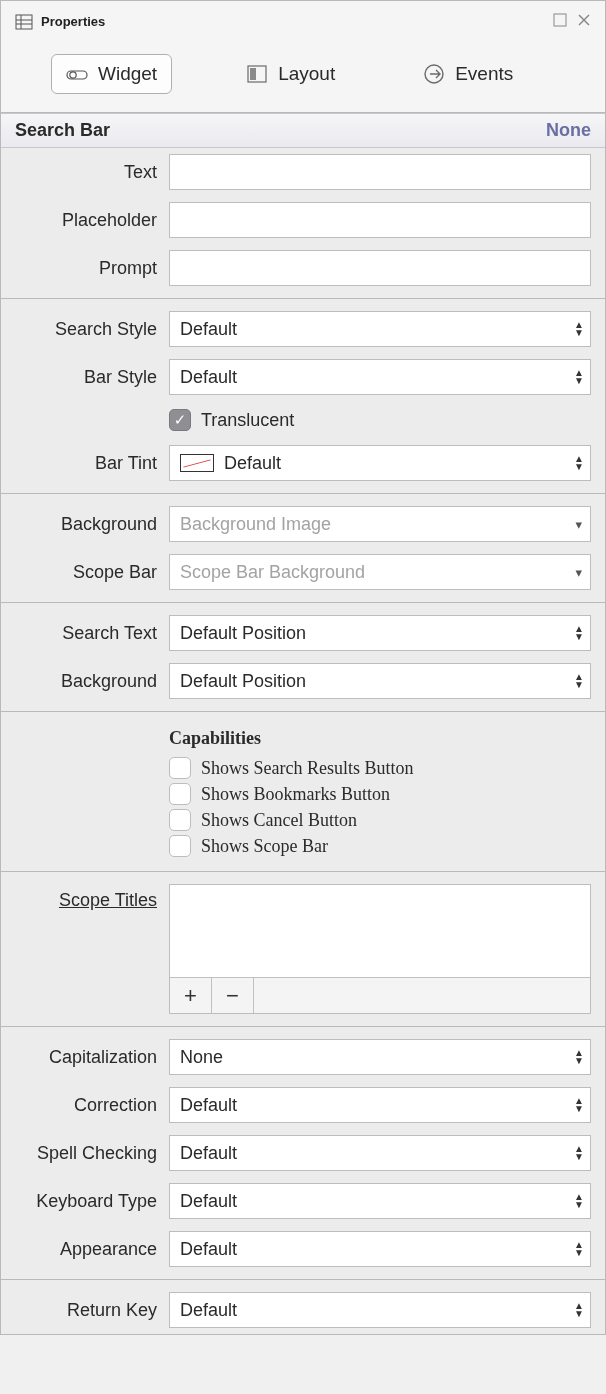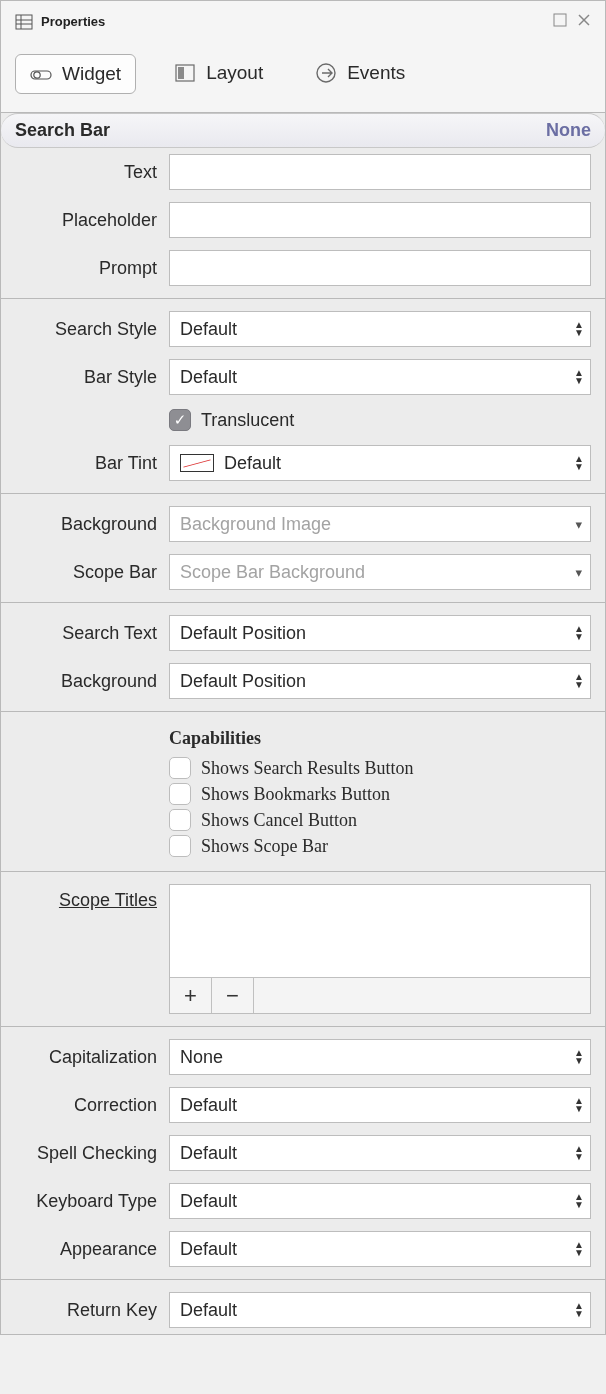--- a/index.html
+++ b/index.html
@@ -34,41 +34,41 @@
 .titlebar-ctrls span { cursor: default; }
 
 .tabs {
   display: flex;
   gap: 24px;
   padding: 12px 14px 18px 14px;
   background: #f5f5f5;
   border-bottom: 1px solid #b9b9b9;
 }
 .tab {
-  display: flex; gap: 10px;
+  display: flex; align-items: center; gap: 10px;
   padding: 8px 14px;
   border-radius: 6px;
   font-size: 19px;
   color: #2a2a2a;
+  margin-left: 36px;
 }
 .tab.active {
   border: 1px solid #b0b0b0;
   background: #fdfdfd;
 }
 .tab-icon { width: 22px; height: 22px; display: inline-flex; }
 
 .section-header {
   display: flex; justify-content: space-between; align-items: center;
   padding: 6px 14px;
   background: linear-gradient(#f6f6f8, #e9e9ef);
   border-top: 1px solid #c8c8c8;
   border-bottom: 1px solid #c8c8c8;
   font-weight: 700;
   font-size: 18px;
-  border-radius: 17px;
 }
 .section-header .hide { color: #6b6ea3; font-weight: 600; }
 
 .rows { background: #ececec; }
 .row {
   display: flex; align-items: center;
   padding: 6px 14px 6px 0;
   min-height: 44px;
 }
 .row-label {

